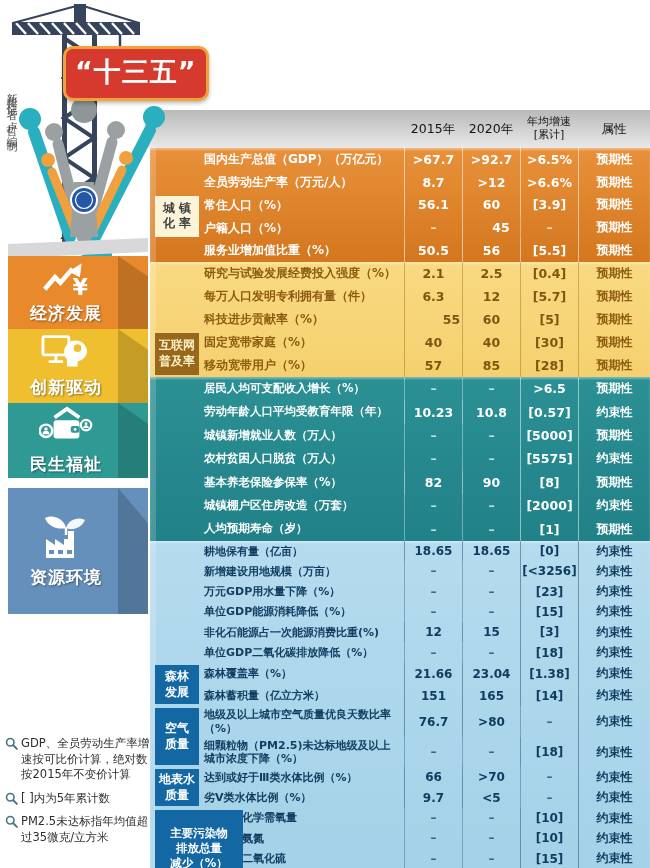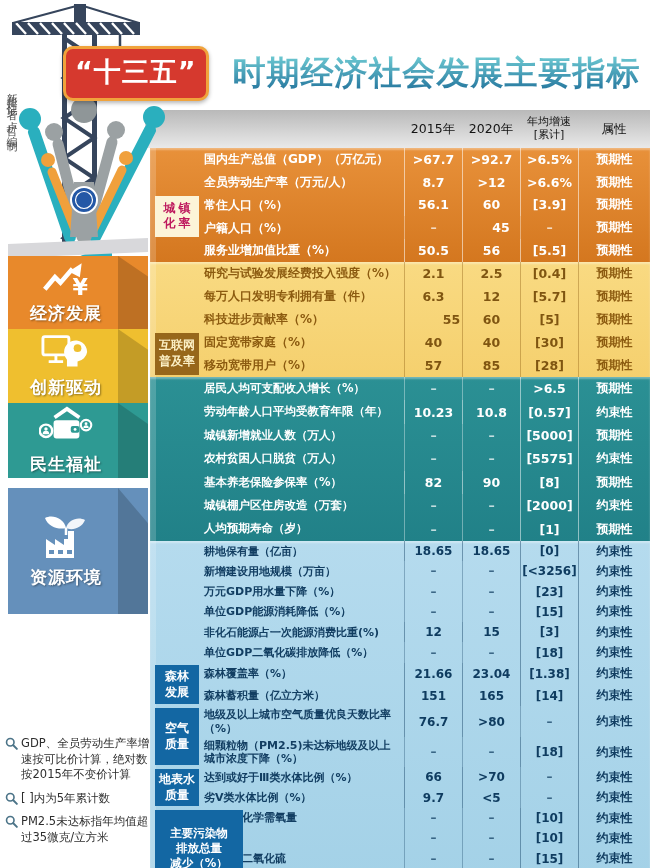--- a/index.html
+++ b/index.html
@@ -41,21 +41,21 @@
   .s-env .lbl{font-size:11px}
   .ind{padding-left:38px;}
   .val{color:var(--valc);font-weight:bold;font-size:12.5px;display:flex;align-items:center;
        justify-content:center;border-left:1px solid var(--sep);}
   .s-env .val{font-size:12px}
   .attr{font-size:12px;color:var(--lblc);}
   .dim{opacity:.72;}
   .gbox{margin:2px 0 2px 5px;align-self:stretch;display:flex;align-items:center;justify-content:center;
         text-align:center;font-weight:bold;font-size:12px;white-space:pre-line;line-height:1.3;
         padding:2px 2px;width:44px;box-sizing:border-box;position:relative;z-index:1;}
-  .g-cream{background:#fcf4d8;color:#be185d;font-family:Liberation Serif, serif;}
+  .g-cream{background:#fcf4d8;color:#404040;}
   .g-brown{background:#97671b;color:#fbefc4;}
   .g-blue{background:#1367a3;color:#fff;}
   .wide{width:88px;font-size:11.5px;}
   
   .sb-band{position:absolute;left:8px;top:238px;width:140px;height:20px;background:#d8d8db;
            clip-path:polygon(0 30%,100% 0,100% 70%,0 100%);z-index:2;}
   .sb-block{position:absolute;left:8px;width:140px;display:flex;flex-direction:column;align-items:center;
             justify-content:center;gap:5px;z-index:2;padding-right:24px;box-sizing:border-box;}
   .sb-block::after{content:"";position:absolute;right:0;top:0;bottom:0;width:30px;
             background:rgba(0,0,0,.18);clip-path:polygon(0 0,100% 28%,100% 100%,0 100%);}
@@ -100,21 +100,20 @@
   <path d="M70 235 L98 235 L94 180 L74 180 Z" fill="#9ba1a3"></path>
   <circle cx="84" cy="198" r="13" fill="#2458a6" stroke="#fff" stroke-width="2"></circle>
   <circle cx="84" cy="198" r="8.5" fill="none" stroke="#fff" stroke-width="1.2"></circle>
   <path d="M60 263 L112 240 L112 263 Z" fill="#2aafbe"></path>
 </svg>
 
 <div class="credit">新华社记者 卢哲 编制</div>
 
 <div class="header-row">
   <div class="badge">“十三五”</div>
-  <div class="title">时期经济社会发展主要指标</div>
 </div>
 
 <div class="colhead grid6">
   <div class="hcell h1">2015年</div>
   <div class="hcell h2">2020年</div>
   <div class="hcell h3">年均增速
 [累计]</div>
   <div class="hcell h4">属性</div>
 </div>
 
@@ -273,20 +272,21 @@
       <div class="lbl" style="grid-area: 12 / 2;">劣Ⅴ类水体比例（%）</div>
       <div class="val" style="grid-area: 12 / 3;">9.7</div>
       <div class="val" style="grid-area: 12 / 4;">&lt;5</div>
       <div class="val dim" style="grid-area: 12 / 5;">–</div>
       <div class="val attr" style="grid-area: 12 / 6;">约束性</div>
       <div class="lbl ind" style="grid-area: 13 / 2;">化学需氧量</div>
       <div class="val dim" style="grid-area: 13 / 3;">–</div>
       <div class="val dim" style="grid-area: 13 / 4;">–</div>
       <div class="val" style="grid-area: 13 / 5;">[10]</div>
       <div class="val attr" style="grid-area: 13 / 6;">约束性</div>
+      <div class="lbl ind" style="grid-area: 14 / 2;">氨氮</div>
       <div class="val dim" style="grid-area: 14 / 3;">–</div>
       <div class="val dim" style="grid-area: 14 / 4;">–</div>
       <div class="val" style="grid-area: 14 / 5;">[10]</div>
       <div class="val attr" style="grid-area: 14 / 6;">约束性</div>
       <div class="lbl ind" style="grid-area: 15 / 2;">二氧化硫</div>
       <div class="val dim" style="grid-area: 15 / 3;">–</div>
       <div class="val dim" style="grid-area: 15 / 4;">–</div>
       <div class="val" style="grid-area: 15 / 5;">[15]</div>
       <div class="val attr" style="grid-area: 15 / 6;">约束性</div>
       <div class="lbl ind" style="grid-area: 16 / 2;">氮氧化物</div>

